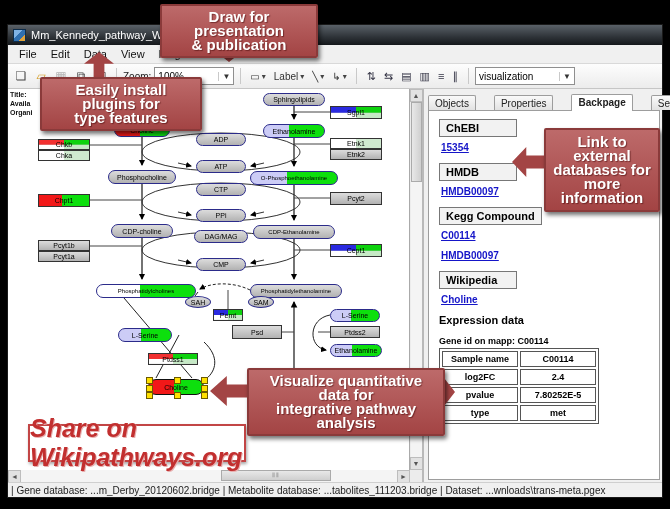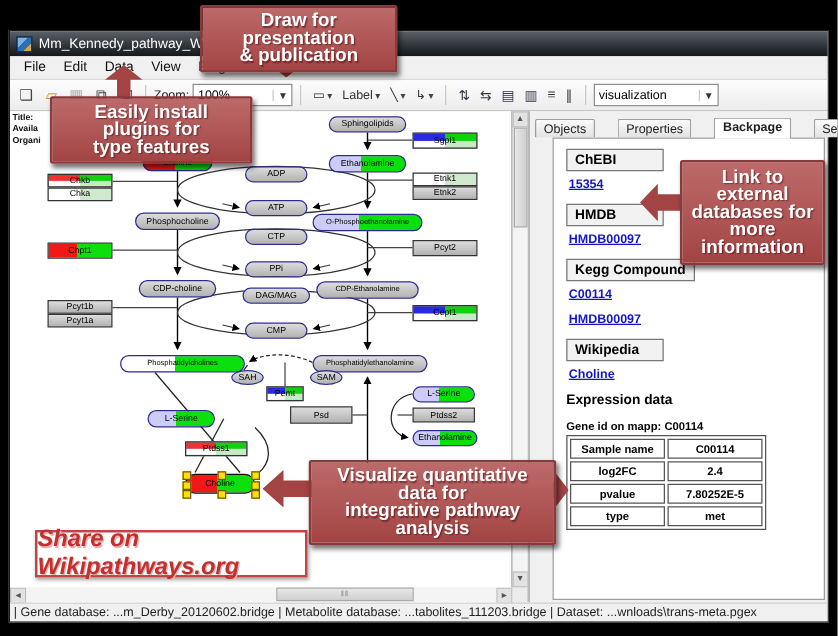--- a/index.html
+++ b/index.html
@@ -40,21 +40,21 @@
   .hscroll .track{flex:1;background:#f4f4f4;position:relative}
   .hscroll .thumb{position:absolute;left:200px;top:0;width:110px;height:11px;background:linear-gradient(#e8e8e8,#cfcfcf);border:1px solid #aaa;box-sizing:border-box;
                   display:flex;align-items:center;justify-content:center;color:#888;font-size:6px;letter-spacing:1px}
   .corner{width:12px;height:12px;background:#ececec}
   
   .right-panel{flex:1;border-left:2px solid #b9b9b9;display:flex;flex-direction:column;background:#f0f0f0;min-width:0}
   .tabs{display:flex;align-items:flex-end;height:19px;padding:2px 2px 0 4px;gap:18px;flex:0 0 auto}
   .tab{font-size:10px;color:#222;background:linear-gradient(#fafafa,#e2e2e2);border:1px solid #9d9d9d;border-bottom:none;
        padding:2px 6px 1px;border-radius:2px 2px 0 0}
   .tab.active{background:#fff;padding-bottom:3px;position:relative;top:1px;font-weight:bold}
-  .panel-content{flex:1;background:#fff;border:1px solid #9d9d9d;margin:0 2px 2px 18px;padding:7px 0 0 10px;overflow:hidden}
+  .panel-content{flex:1;background:#fff;border:1px solid #9d9d9d;margin:0 2px 2px 4px;padding:7px 0 0 10px;overflow:hidden}
   .bp-section{margin-bottom:9px}
   .bp-header{display:inline-block;border:1px solid #777;background:#f2f2f2;font-weight:bold;font-size:11px;
              padding:2px 6px;min-width:78px;box-sizing:border-box}
   .bp-value{font-size:10px;font-weight:bold;margin:5px 0 0 2px}
   .bp-value a{color:#1515c8}
   .bp-value .plain{color:#111}
   .expr-title{font-weight:bold;font-size:11px;margin:4px 0 10px 0}
   .geneid{font-weight:bold;font-size:9px;margin-bottom:2px}
   table.expr{border-collapse:separate;border-spacing:2px;border:1px solid #555;background:#fff}
   table.expr td{border:1px solid #555;font-size:9px;font-weight:bold;text-align:center;padding:2px 8px;min-width:58px}
@@ -84,21 +84,21 @@
   
   .callout{position:absolute;z-index:10;background:linear-gradient(#bd6a6a,#a34444);border:2px solid #8a3a3a;
            border-radius:2px;color:#fff;font-weight:bold;font-size:15px;text-align:center;
            padding:4px 6px;box-shadow:2px 3px 4px rgba(0,0,0,.55);text-shadow:1px 1px 1px rgba(60,0,0,.5);line-height:14px}
   .co-arrow{position:absolute;z-index:9;background:#a34444;filter:drop-shadow(2px 2px 2px rgba(0,0,0,.4))}
   .arrow-down{clip-path:polygon(32% 0,68% 0,68% 50%,100% 50%,50% 100%,0 50%,32% 50%)}
   .arrow-up{clip-path:polygon(32% 100%,32% 45%,0 45%,50% 0,100% 45%,68% 45%,68% 100%)}
   .arrow-left{clip-path:polygon(100% 28%,42% 28%,42% 0,0 50%,42% 100%,42% 72%,100% 72%)}
   .arrow-right{clip-path:polygon(0 28%,58% 28%,58% 0,100% 50%,58% 100%,58% 72%,0 72%)}
   .share-box{position:absolute;z-index:9;background:#fff;border:2px solid #c24545;box-shadow:1px 2px 3px rgba(0,0,0,.35);
-             display:flex;align-items:center;justify-content:center;font-size:19px;font-weight:bold;font-style:italic;
+             display:flex;align-items:center;justify-content:center;font-size:25px;font-weight:bold;font-style:italic;
              color:#c22f2f;text-shadow:1px 1px 0 #e8b0b0}
 </style>
 </head>
 <body>
 
 <div class="window">
   <div class="titlebar">
     <div class="app-icon"></div>
     <span>Mm_Kennedy_pathway_WP1771_45176.gpml</span>
   </div>

